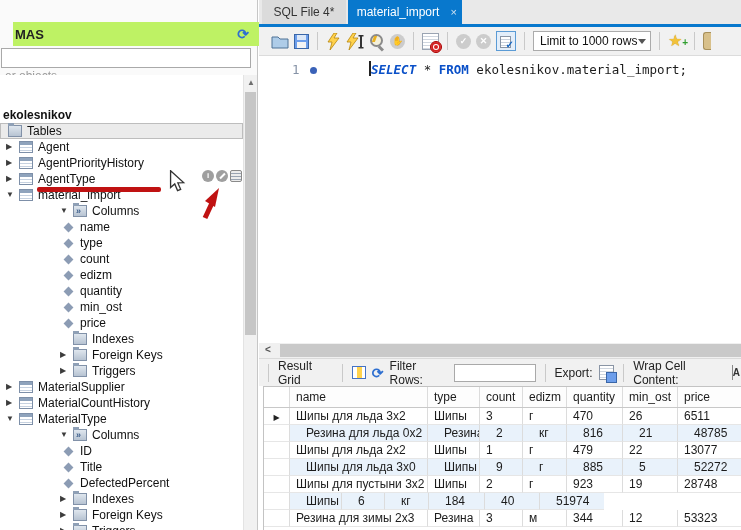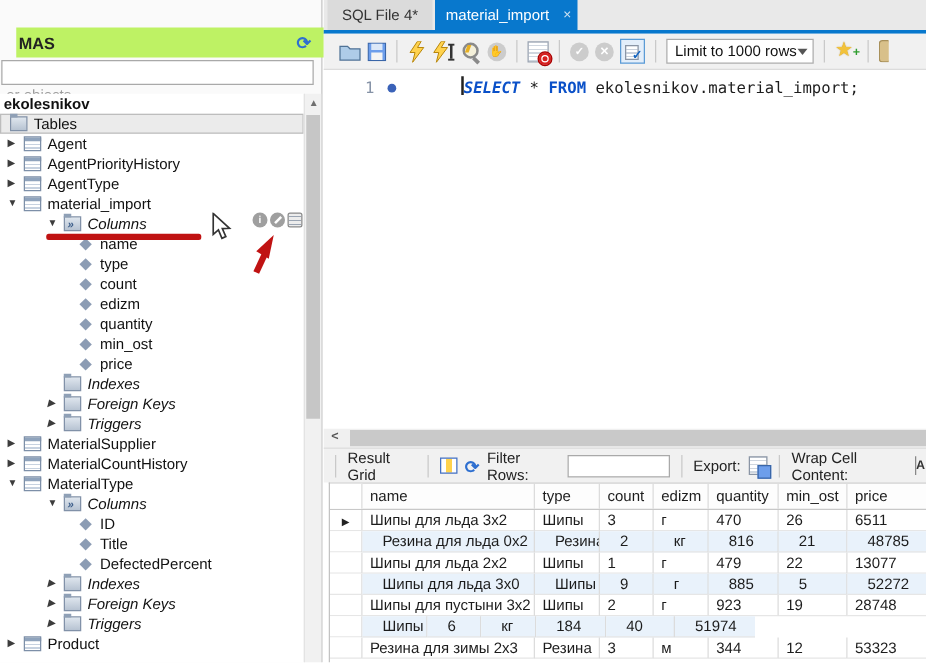--- a/index.html
+++ b/index.html
@@ -19,24 +19,24 @@
   .filterbox .ph{position:absolute;left:3px;top:3px;color:#9b9b9b;margin-top:17px;}
   
   .tree{position:absolute;left:0;top:75px;width:243px;bottom:0;background:#fff;overflow:hidden;}
   .trow{height:16px;line-height:16px;white-space:nowrap;position:relative;display:flex;align-items:center;}
   .trow .tlb{font-size:12px;color:#111;}
   .trow.bold .tlb{font-weight:bold;}
   .trow.sel{background:#ebebeb;border:1px solid #bdbdbd;box-sizing:border-box;}
   .ar{display:inline-block;width:13px;font-size:8px;color:#3c3c3c;text-align:left;flex:none;}
   .ar.c::before{content:"▶";}
   .ar.o::before{content:"▼";}
-  .d0{padding-left:3px;}
+  .d0{padding-left:3px;margin-top:32px;}
   .dTab{padding-left:7px;}
   .d1{padding-left:6px;}
-  .d2{padding-left:38px;font-style:italic;}
+  .d2{padding-left:60px;}
   .d3{padding-left:62px;}
   .tic{display:inline-block;width:14px;height:12px;margin-right:5px;flex:none;box-sizing:border-box;}
   .tic.table{border:1px solid #7d8fa8;background:
       linear-gradient(#8fa3bc,#8fa3bc) 0 0/14px 3px no-repeat,
       repeating-linear-gradient(#ffffff 0 2px,#c7d2e0 2px 3px);}
   .tic.foldr{border:1px solid #8191a8;background:linear-gradient(#dfe6ee,#b7c3d2);position:relative;}
   .tic.foldr::before{content:"";position:absolute;left:-1px;top:-3px;width:6px;height:3px;background:#8fa0b6;}
   .tic.cols::after{content:"»";position:absolute;left:2px;top:-3px;font-size:9px;color:#3f608c;font-weight:bold;}
   .dia{display:inline-block;width:7px;height:7px;background:#8c9cb4;transform:rotate(45deg);margin:0 8px 0 3px;flex:none;}
   

